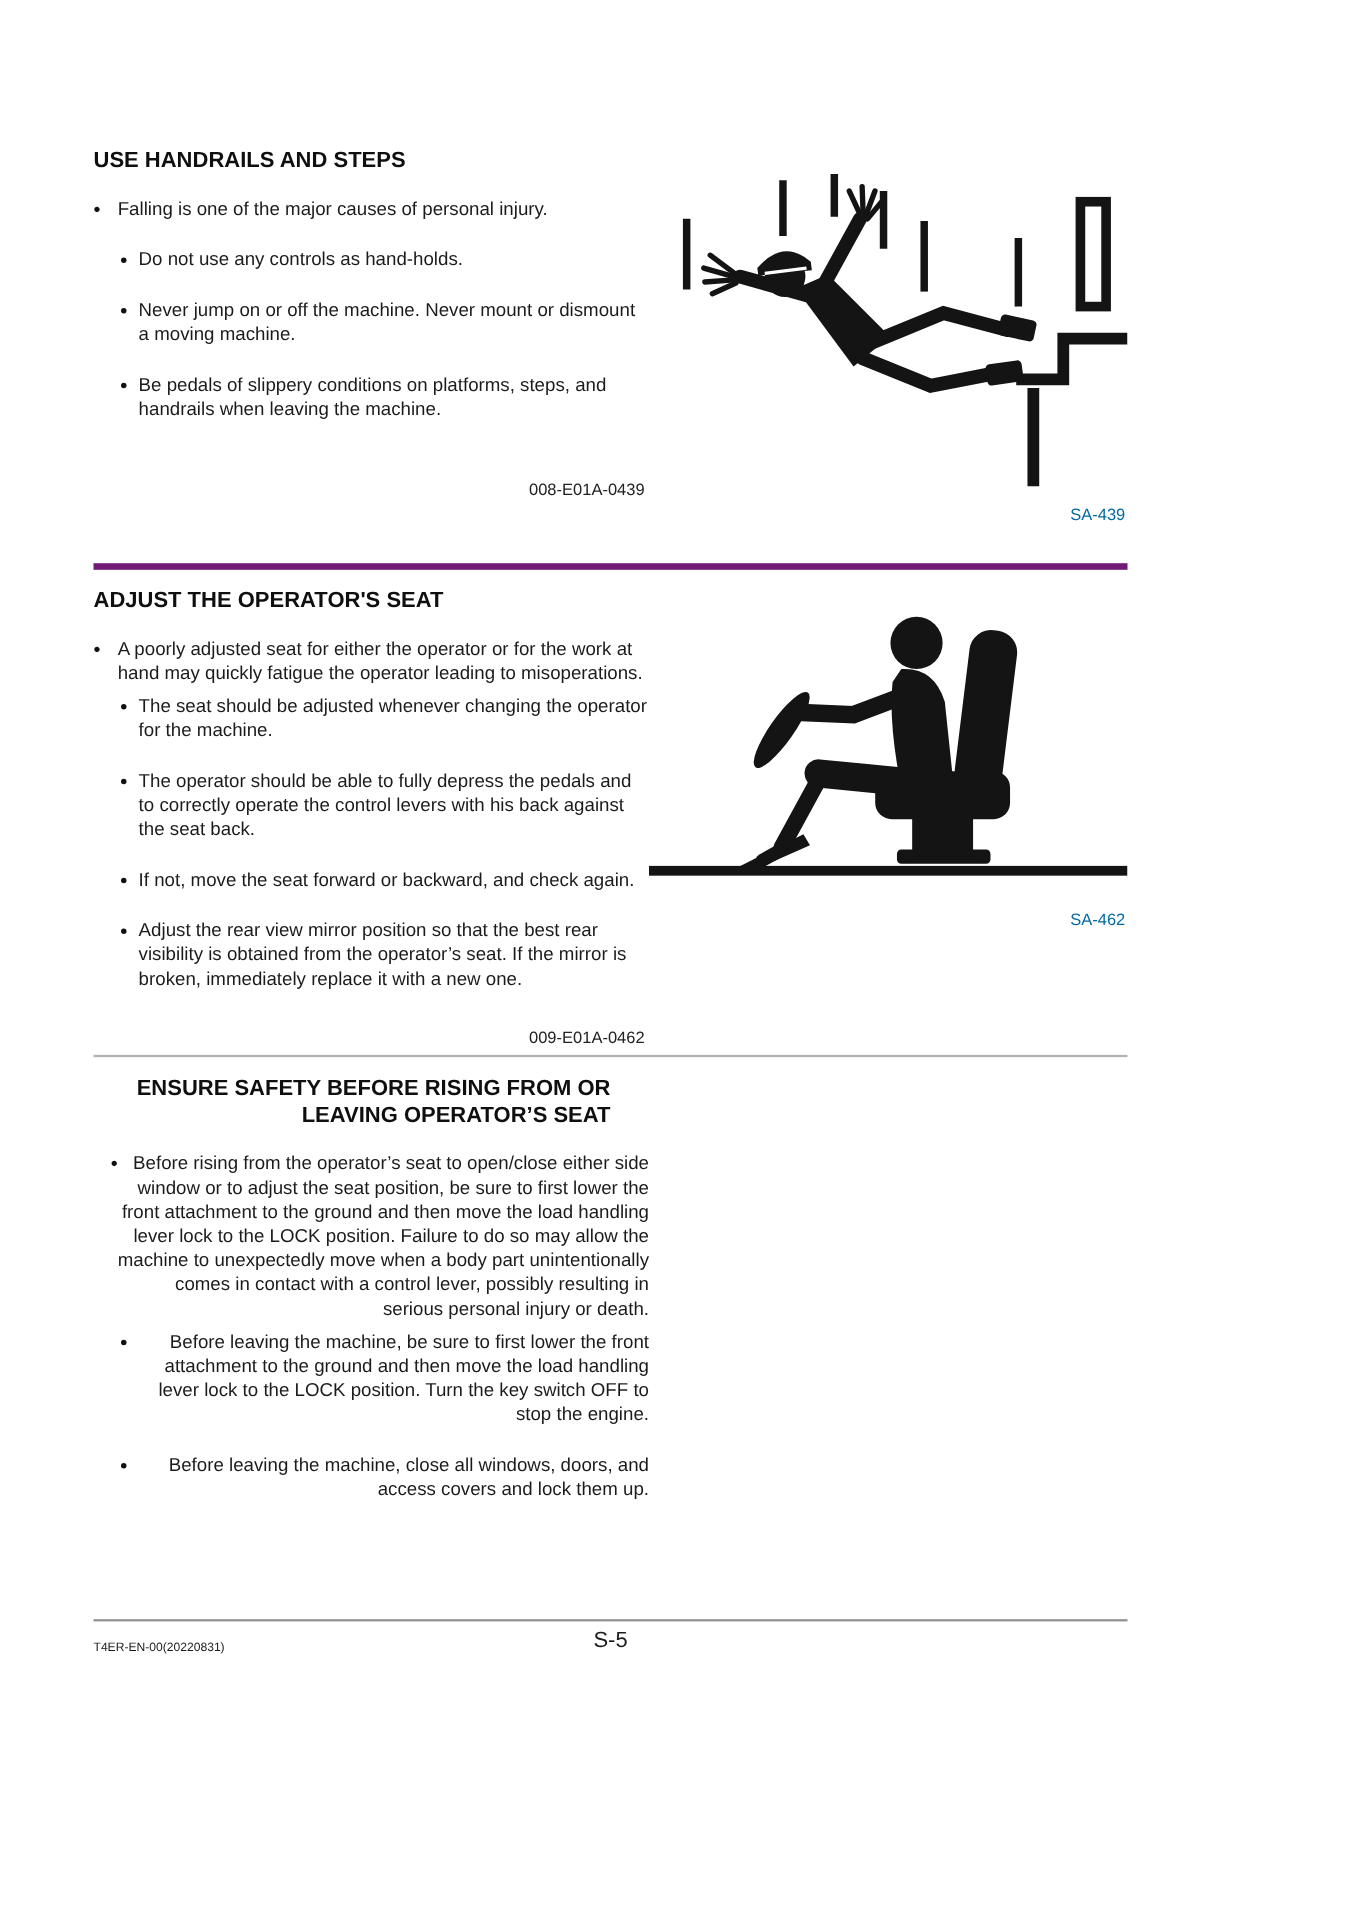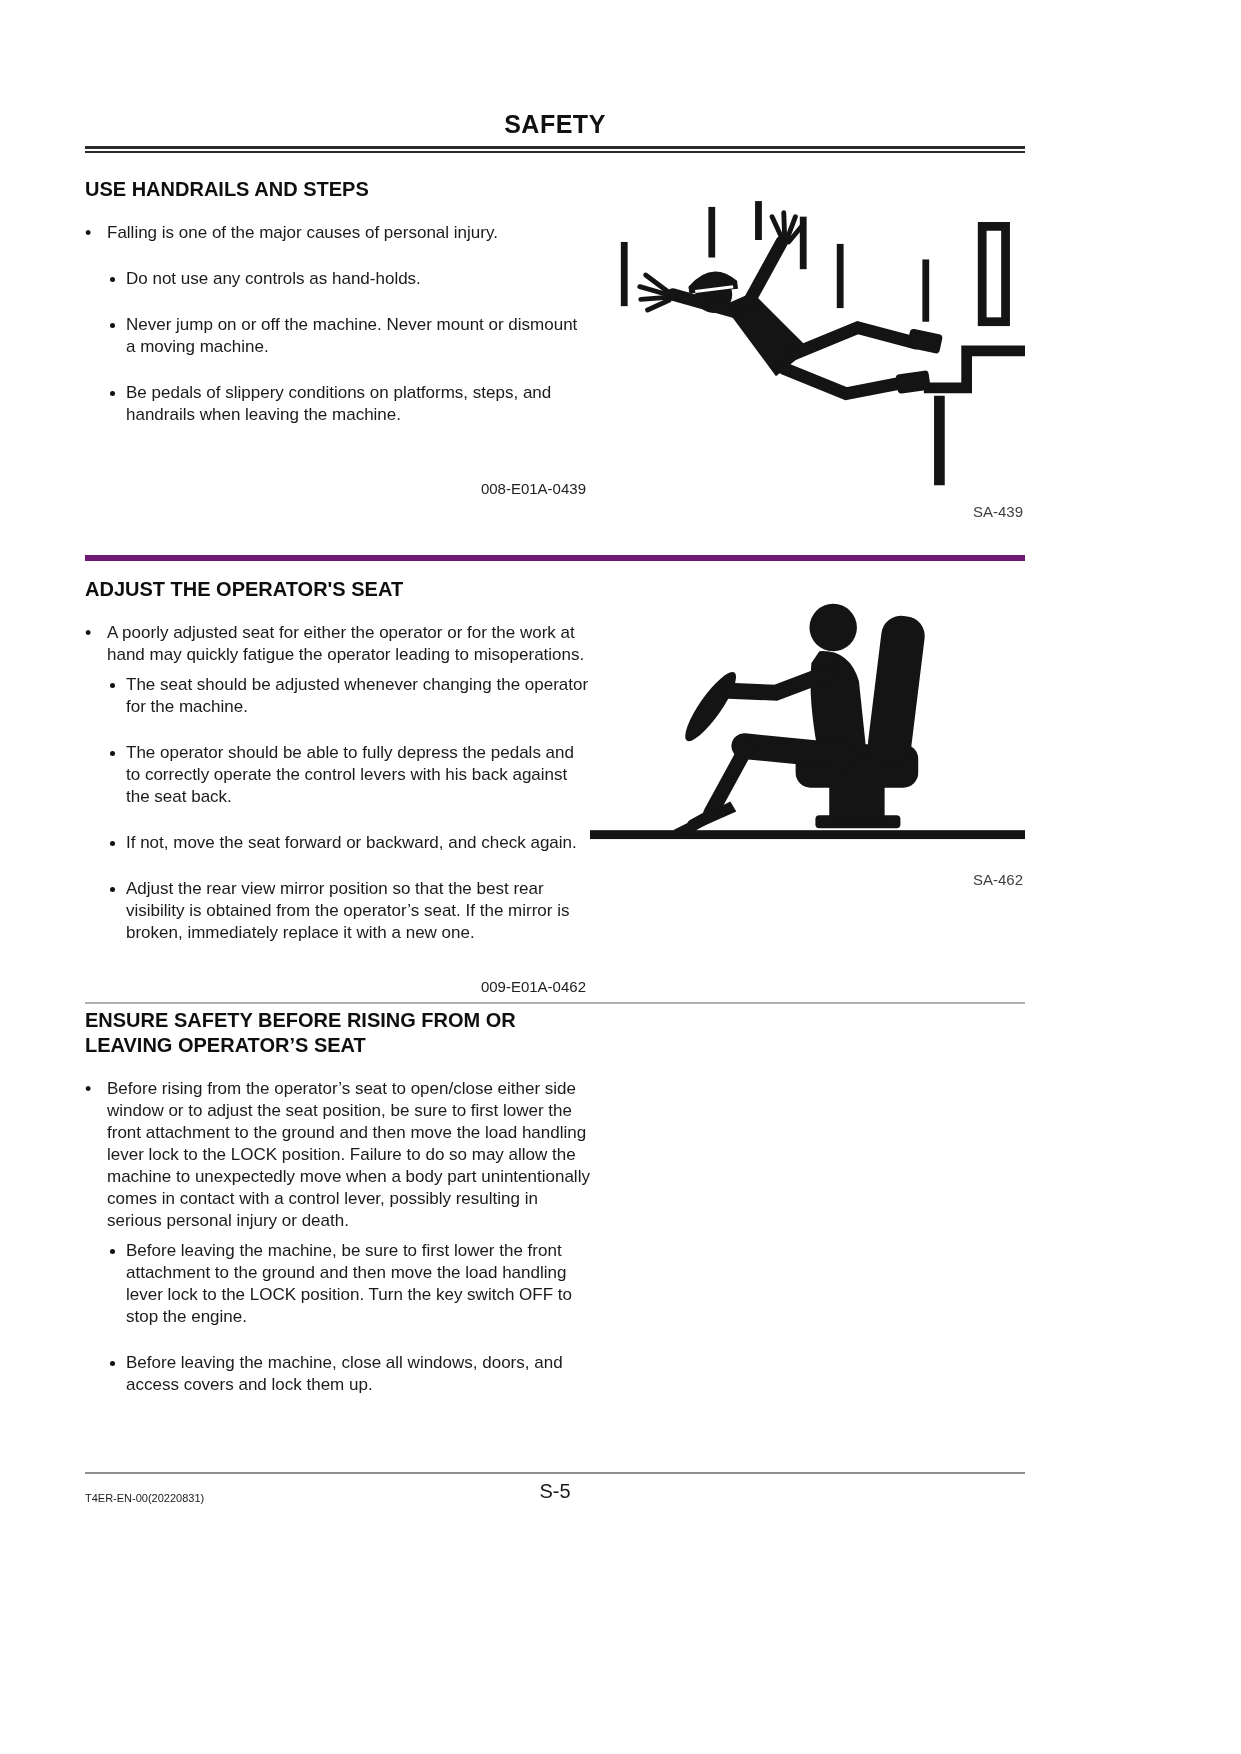--- a/index.html
+++ b/index.html
@@ -24,21 +24,21 @@
   .double-rule {
     margin-top:7px; height:7px;
     border-top:3px solid #2a2a2a;
     border-bottom:2px solid #2a2a2a;
   }
 
   
   .section { width:100%; }
   .section-1 { height:402px; padding-top:24px; }
   .section-2 { height:447px; padding-top:16px; border-top:6px solid #701a75; }
-  .section-3 { padding-top:4px; border-top:2px solid #b0b0b0; }
+  .section-3 { padding-top:16px; border-top:2px solid #b0b0b0;text-align:right; }
 
   .section-body { display:flex; width:100%; }
   .col-text { width:505px; flex:0 0 505px; }
   .col-fig  { flex:1; display:flex; flex-direction:column; align-items:flex-end; }
 
   h2.section-title {
     font-size:20px; font-weight:bold; color:#0f0f0f;
     line-height:1.25; margin-bottom:20px; max-width:470px;
   }
 
@@ -59,21 +59,21 @@
   }
 
   .ref-code {
     font-size:15px; color:#222; text-align:right; padding-right:4px;
   }
   .section-1 .ref-code { margin-top:54px; }
   .section-2 .ref-code { margin-top:34px; }
 
   figure { width:100%; display:flex; flex-direction:column; align-items:flex-end; }
   figcaption {
-    font-size:15px; color:#404040; text-align:right; padding-right:2px;
+    font-size:15px; color:#0369a1; text-align:right; padding-right:2px;
   }
   .fig-1 svg { margin-top:24px; }
   .fig-1 figcaption { margin-top:10px; }
   .fig-2 svg { margin-top:10px; width:100%; }
   .fig-2 figcaption { margin-top:26px; }
 
   
   .page-footer {
     margin-top:auto; position:relative; height:54px;
     border-top:2px solid #8f8f8f;
@@ -84,24 +84,20 @@
   .footer-page-number {
     position:absolute; left:50%; transform:translateX(-50%); top:6px;
     font-size:20px; color:#1b1b1b;
   }
 </style>
 </head>
 <body>
 
 <div class="page">
 
-  <header class="page-header">
-    <h1>SAFETY</h1>
-    <div class="double-rule"></div>
-  </header>
 
   <section class="section section-1">
     <div class="section-body">
       <div class="col-text">
         <h2 class="section-title">USE HANDRAILS AND STEPS</h2>
         <div class="main-item">
           <span class="dot-main">•</span>
           <div class="main-body">
             <p class="lead">Falling is one of the major causes of personal injury.</p>
             <div class="sub-item">

